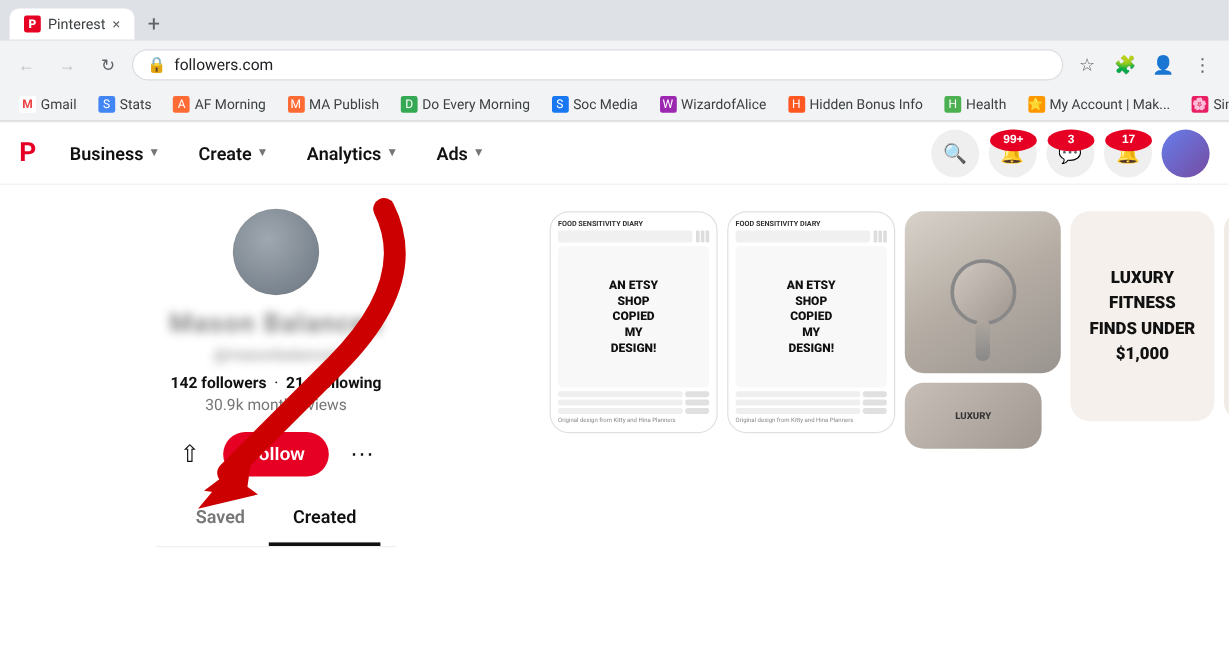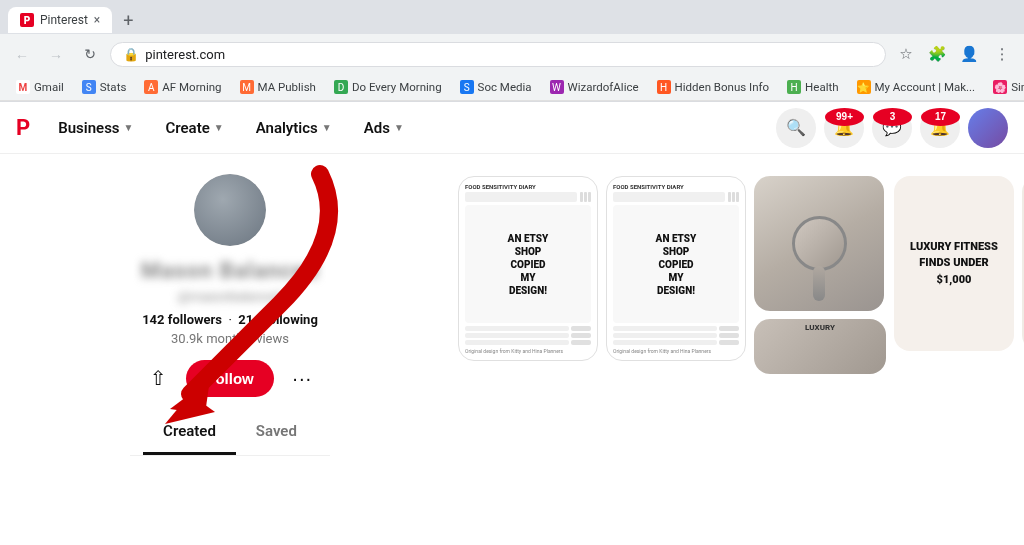--- a/index.html
+++ b/index.html
@@ -99,21 +99,21 @@
     </div>
     <div style="width:28px;height:28px;display:flex;align-items:center;justify-content:center;color:#5f6368;font-size:18px;cursor:pointer;">+</div>
   </div>
 
   <div class="browser-nav">
     <button class="nav-btn disabled">←</button>
     <button class="nav-btn disabled">→</button>
     <button class="nav-btn">↻</button>
     <div class="address-bar">
       <span class="lock">🔒</span>
-      <span class="address-text">pinterest.com</span>
+      <span class="address-text">followers.com</span>
     </div>
     <div class="nav-actions">
       <button class="nav-icon-btn">☆</button>
       <button class="nav-icon-btn">🧩</button>
       <button class="nav-icon-btn">👤</button>
       <button class="nav-icon-btn">⋮</button>
     </div>
   </div>
 
   <div class="bookmarks-bar">
@@ -242,25 +242,25 @@
             <span>monthly views</span>
           </div>
 
           <div class="profile-actions">
             <button class="action-share">⇧</button>
             <button class="btn-follow">Follow</button>
             <button class="action-more">···</button>
           </div>
 
           <div class="profile-tabs" style="margin-top:12px;">
+            <div class="tab-item">
+              <span>Saved</span>
+            </div>
             <div class="tab-item active">
               <span>Created</span>
-            </div>
-            <div class="tab-item">
-              <span>Saved</span>
             </div>
           </div>
         </div>
       </div>
 
       <div class="pin-section" style="flex:1; padding-top:10px; margin-left:-10px;">
         <div class="pin-grid">
 
           <div class="pin-col">
             <div class="pin-card" style="width:140px; height:185px; background:#fff; border:1px solid #e0e0e0; padding:6px; display:flex; flex-direction:column;">
@@ -323,28 +323,28 @@
           </div>
 
           <div class="pin-col">
             <div class="pin-card" style="width:130px; height:135px; background: linear-gradient(150deg, #d8d2ca 0%, #b5ada4 50%, #9a9490 100%); display:flex; align-items:center; justify-content:center;">
 
               <div style="position:relative; display:flex; align-items:center; justify-content:center;">
                 <div style="width:55px; height:55px; border-radius:50%; background: linear-gradient(135deg, #d0c8c0, #a09890); border: 3px solid #888;"></div>
                 <div style="position:absolute; bottom:-30px; width:12px; height:35px; background: linear-gradient(180deg, #b0a8a0, #888); border-radius:6px;"></div>
               </div>
             </div>
-            <div class="pin-card" style="width:132px; height:55px; background: linear-gradient(135deg, #c8c0b8, #a09890); display:flex; align-items:flex-start; justify-content:center; overflow:hidden;">
+            <div class="pin-card" style="width:114px; height:55px; background: linear-gradient(135deg, #c8c0b8, #a09890); display:flex; align-items:center; justify-content:center; overflow:hidden;">
               <div style="font-size:8px; font-weight:800; color:#333; text-align:center; text-transform:uppercase; padding:4px;">LUXURY</div>
             </div>
           </div>
 
           <div class="pin-col">
             <div class="pin-card" style="width:120px; height:175px; background:#f5f0eb; display:flex; flex-direction:column; align-items:center; justify-content:center; padding:14px;">
-              <div style="font-size:11px; font-weight:900; color:#111; text-align:center; text-transform:uppercase; line-height:1.5;">LUXURY FITNESS FINDS UNDER $1,000</div>
+              <div style="font-size:14px; font-weight:900; color:#111; text-align:center; text-transform:uppercase; line-height:1.5;">LUXURY FITNESS FINDS UNDER $1,000</div>
             </div>
           </div>
 
           <div class="pin-col">
             <div class="pin-card" style="width:120px; height:175px; background:#f0ebe5; display:flex; flex-direction:column; align-items:center; justify-content:center; padding:14px;">
               
             </div>
           </div>
 
         </div>

